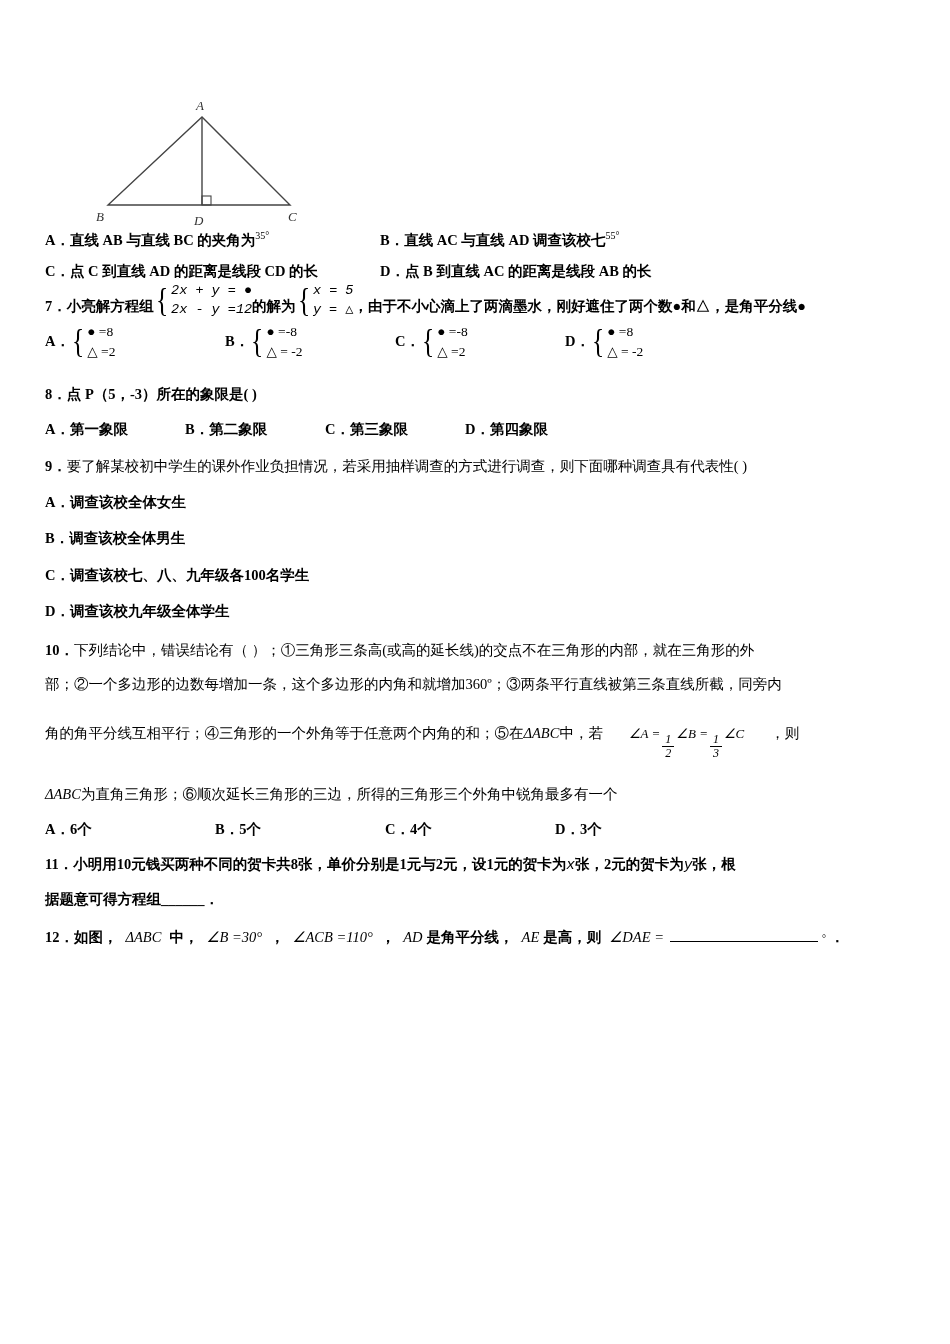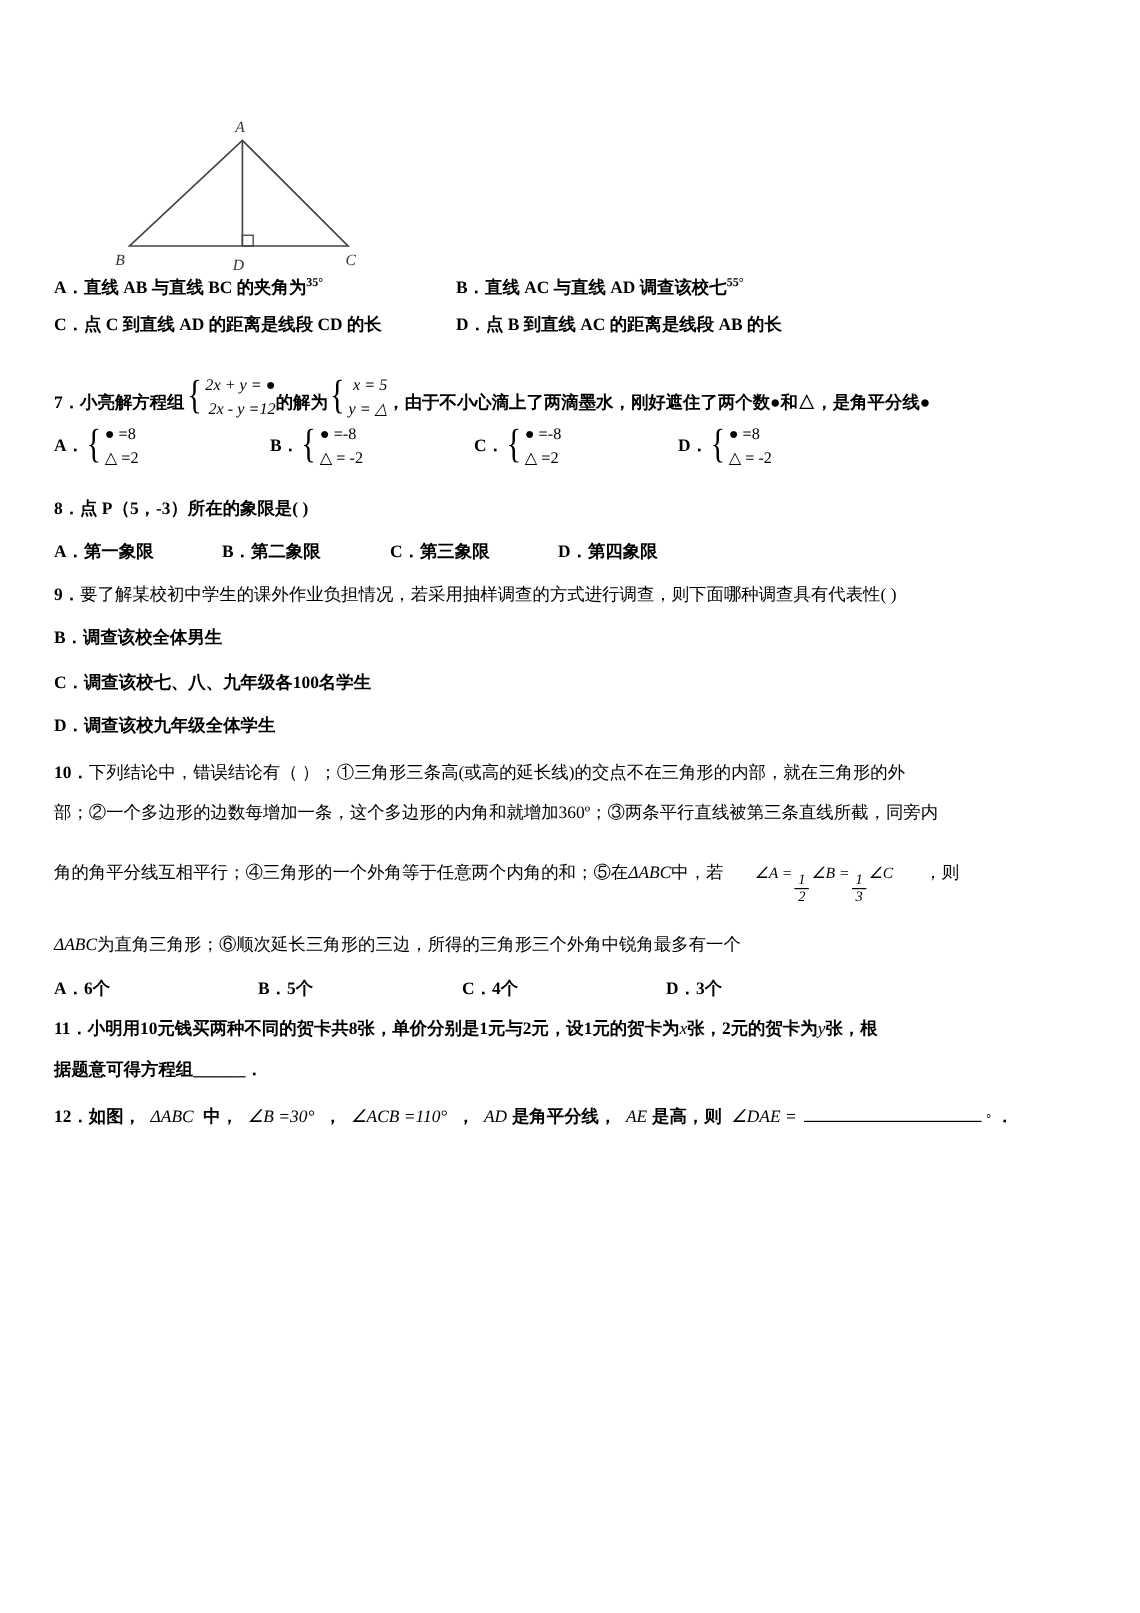--- a/index.html
+++ b/index.html
@@ -44,23 +44,23 @@
     display: flex;
     align-items: baseline;
     font-size: 14.5px;
     font-weight: bold;
     margin: 0 0 8px 0;
   }
   .sup {
     font-size: 10px;
     vertical-align: super;
     font-family: "Liberation Serif", serif;
-    font-weight: bold;
-  }
-  .mi { font-style: italic; font-family: Liberation Serif, serif; text-align: right; }
+    font-weight: normal;
+  }
+  .mi { font-style: italic; font-family: Liberation Mono, monospace; text-align: right; }
   
   .sys {
     display: inline-flex;
     align-items: center;
     vertical-align: middle;
     font-weight: normal;
     font-size: 13.5px;
   }
   .brace {
     font-size: 34px;
@@ -121,21 +121,21 @@
 
     <div class="row" style="margin-bottom:12px;">
       <div style="width:335px;">
         <span>A．</span><span>直线 AB 与直线 BC 的夹角为</span><span class="sup">35°</span>
       </div>
       <div>
         <span>B．</span><span>直线 AC 与直线 AD 调查该校七</span><span class="sup">55°</span>
       </div>
     </div>
 
-    <div class="row" style="margin-bottom:31px;">
+    <div class="row" style="margin-bottom:0;">
       <div style="width:335px;">
         <span>C．</span><span>点 C 到直线 AD 的距离是线段 CD 的长</span>
       </div>
       <div>
         <span>D．</span><span>点 B 到直线 AC 的距离是线段 AB 的长</span>
       </div>
     </div>
 
     <div class="row" style="margin-bottom:2px;">
       <span class="q-num">7．</span>
@@ -207,20 +207,21 @@
     <div class="row" style="margin-bottom:16px;">
       <div style="width:140px;">A．第一象限</div>
       <div style="width:140px;">B．第二象限</div>
       <div style="width:140px;">C．第三象限</div>
       <div>D．第四象限</div>
     </div>
 
     <div class="para norm" style="margin-bottom:14px;">
       <span class="q-num">9．</span><span>要了解某校初中学生的课外作业负担情况，若采用抽样调查的方式进行调查，则下面哪种调查具有代表性(        )</span>
     </div>
+    <div class="para" style="margin-bottom:14px;">A．调查该校全体女生</div>
     <div class="para" style="margin-bottom:14px;">B．调查该校全体男生</div>
     <div class="para" style="margin-bottom:14px;">C．调查该校七、八、九年级各100名学生</div>
     <div class="para" style="margin-bottom:16px;">D．调查该校九年级全体学生</div>
 
     <div class="para norm" style="margin-bottom:12px;">
       <span class="q-num">10．</span><span>下列结论中，错误结论有（        ）；①三角形三条高(或高的延长线)的交点不在三角形的内部，就在三角形的外</span>
     </div>
     <div class="para norm" style="margin-bottom:28px;">部；②一个多边形的边数每增加一条，这个多边形的内角和就增加360º；③两条平行直线被第三条直线所截，同旁内</div>
 
     <div class="row" style="font-weight:normal;margin-bottom:24px;">

